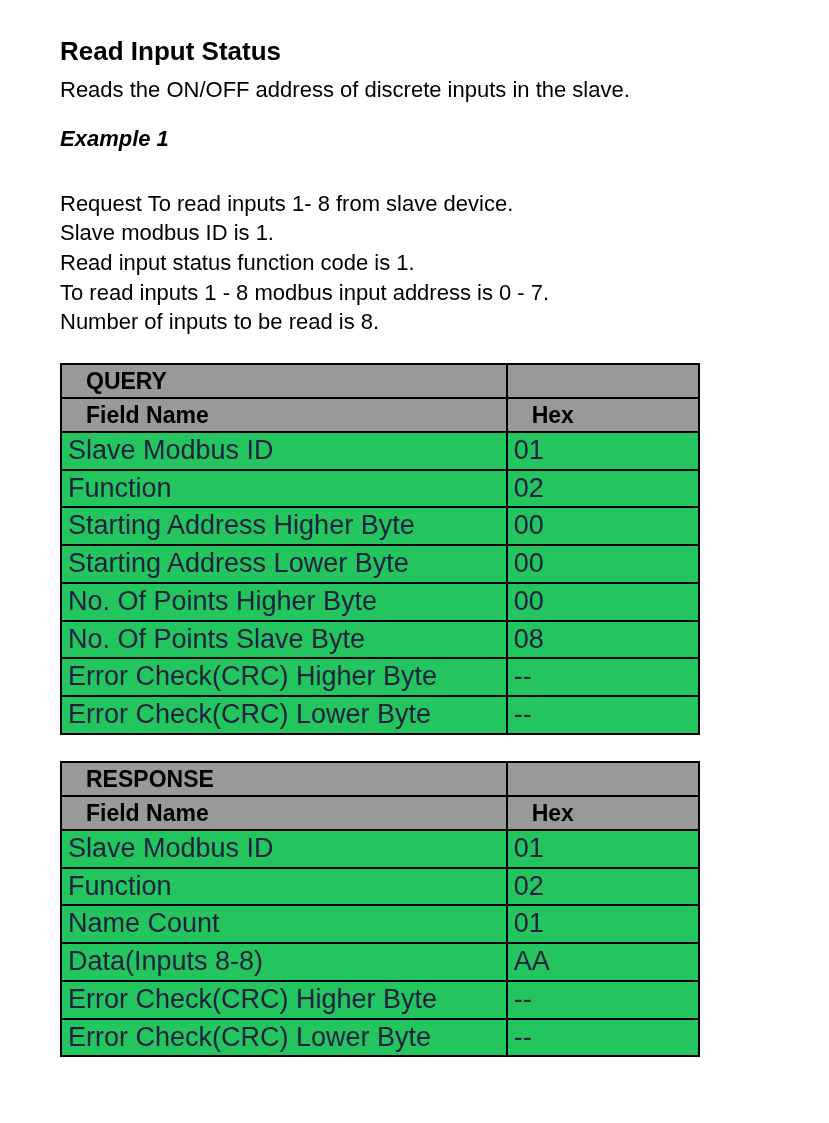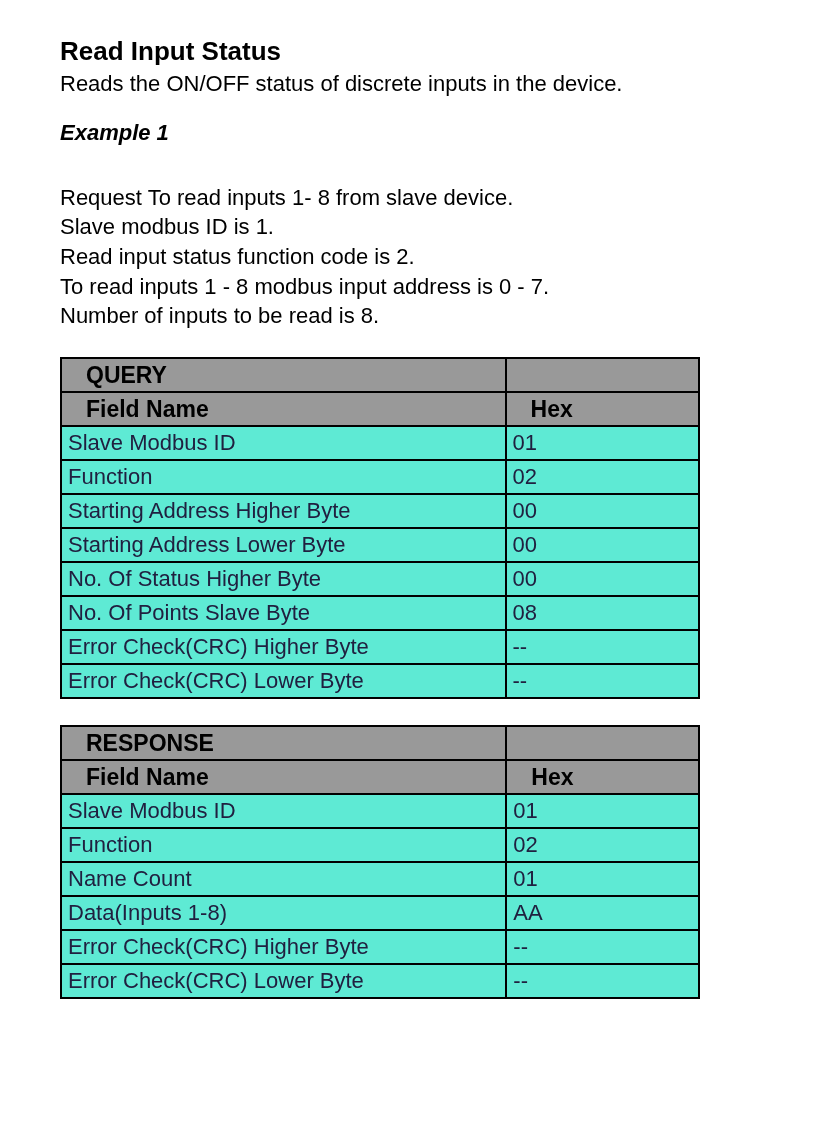--- a/index.html
+++ b/index.html
@@ -7,21 +7,21 @@
       background: #fff;
       margin: 0;
       padding: 35px 60px;
       color: #000;
       font-size: 22px;
       line-height: 1.25;
     }
     .title {
       font-weight: bold;
       font-size: 26px;
-      margin-bottom: 2px;
+      margin-bottom: 8px;
     }
     .subtitle {
       margin-bottom: 22px;
     }
     .example-label {
       font-weight: bold;
       margin-bottom: 22px;
       font-style: italic;
     }
     .desc {
@@ -43,46 +43,46 @@
       vertical-align: middle;
     }
     .hdr {
       background: #999;
       font-weight: bold;
       font-family: Arial, Helvetica, sans-serif;
       font-size: 23px;
       padding-left: 24px;
     }
     .data {
-      background: #5eead4;
+      background: #22c55e;
       font-family: "Trebuchet MS", Arial, sans-serif;
-      font-size: 22px;
+      font-size: 27px;
       color: #202040;
     }
     .hex {
     }
     .col-label {
       width: 460px;
     }
     .col-hex {
       width: 180px;
     }
   </style>
 </head>
 <body>
 
 <div class="title">Read Input Status</div>
-<div class="subtitle">Reads the ON/OFF status of discrete inputs in the device.</div>
+<div class="subtitle">Reads the ON/OFF address of discrete inputs in the slave.</div>
 
 <div class="example-label">Example 1</div>
 
 <div class="desc">
   <div>Request To read inputs 1- 8 from slave device.</div>
   <div>Slave modbus ID is 1.</div>
-  <div>Read input status function code is 2.</div>
+  <div>Read input status function code is 1.</div>
   <div>To read inputs 1 - 8 modbus input address is 0 - 7.</div>
   <div>Number of inputs to be read is 8.</div>
 </div>
 
 <table>
   <tbody>
       <tr>
     <td class="hdr col-label">QUERY</td>
     <td class="hdr col-hex"></td>
   </tr>
@@ -100,21 +100,21 @@
       </tr>
   <tr>
         <td class="data">Starting Address Higher Byte</td>
         <td class="data hex">00</td>
       </tr>
   <tr>
         <td class="data">Starting Address Lower Byte</td>
         <td class="data hex">00</td>
       </tr>
   <tr>
-        <td class="data">No. Of Status Higher Byte</td>
+        <td class="data">No. Of Points Higher Byte</td>
         <td class="data hex">00</td>
       </tr>
   <tr>
         <td class="data">No. Of Points Slave Byte</td>
         <td class="data hex">08</td>
       </tr>
   <tr>
         <td class="data">Error Check(CRC) Higher Byte</td>
         <td class="data hex">--</td>
       </tr>
@@ -141,21 +141,21 @@
       </tr>
   <tr>
         <td class="data">Function</td>
         <td class="data hex">02</td>
       </tr>
   <tr>
         <td class="data">Name Count</td>
         <td class="data hex">01</td>
       </tr>
   <tr>
-        <td class="data">Data(Inputs 1-8)</td>
+        <td class="data">Data(Inputs 8-8)</td>
         <td class="data hex">AA</td>
       </tr>
   <tr>
         <td class="data">Error Check(CRC) Higher Byte</td>
         <td class="data hex">--</td>
       </tr>
   <tr>
         <td class="data">Error Check(CRC) Lower Byte</td>
         <td class="data hex">--</td>
       </tr>

